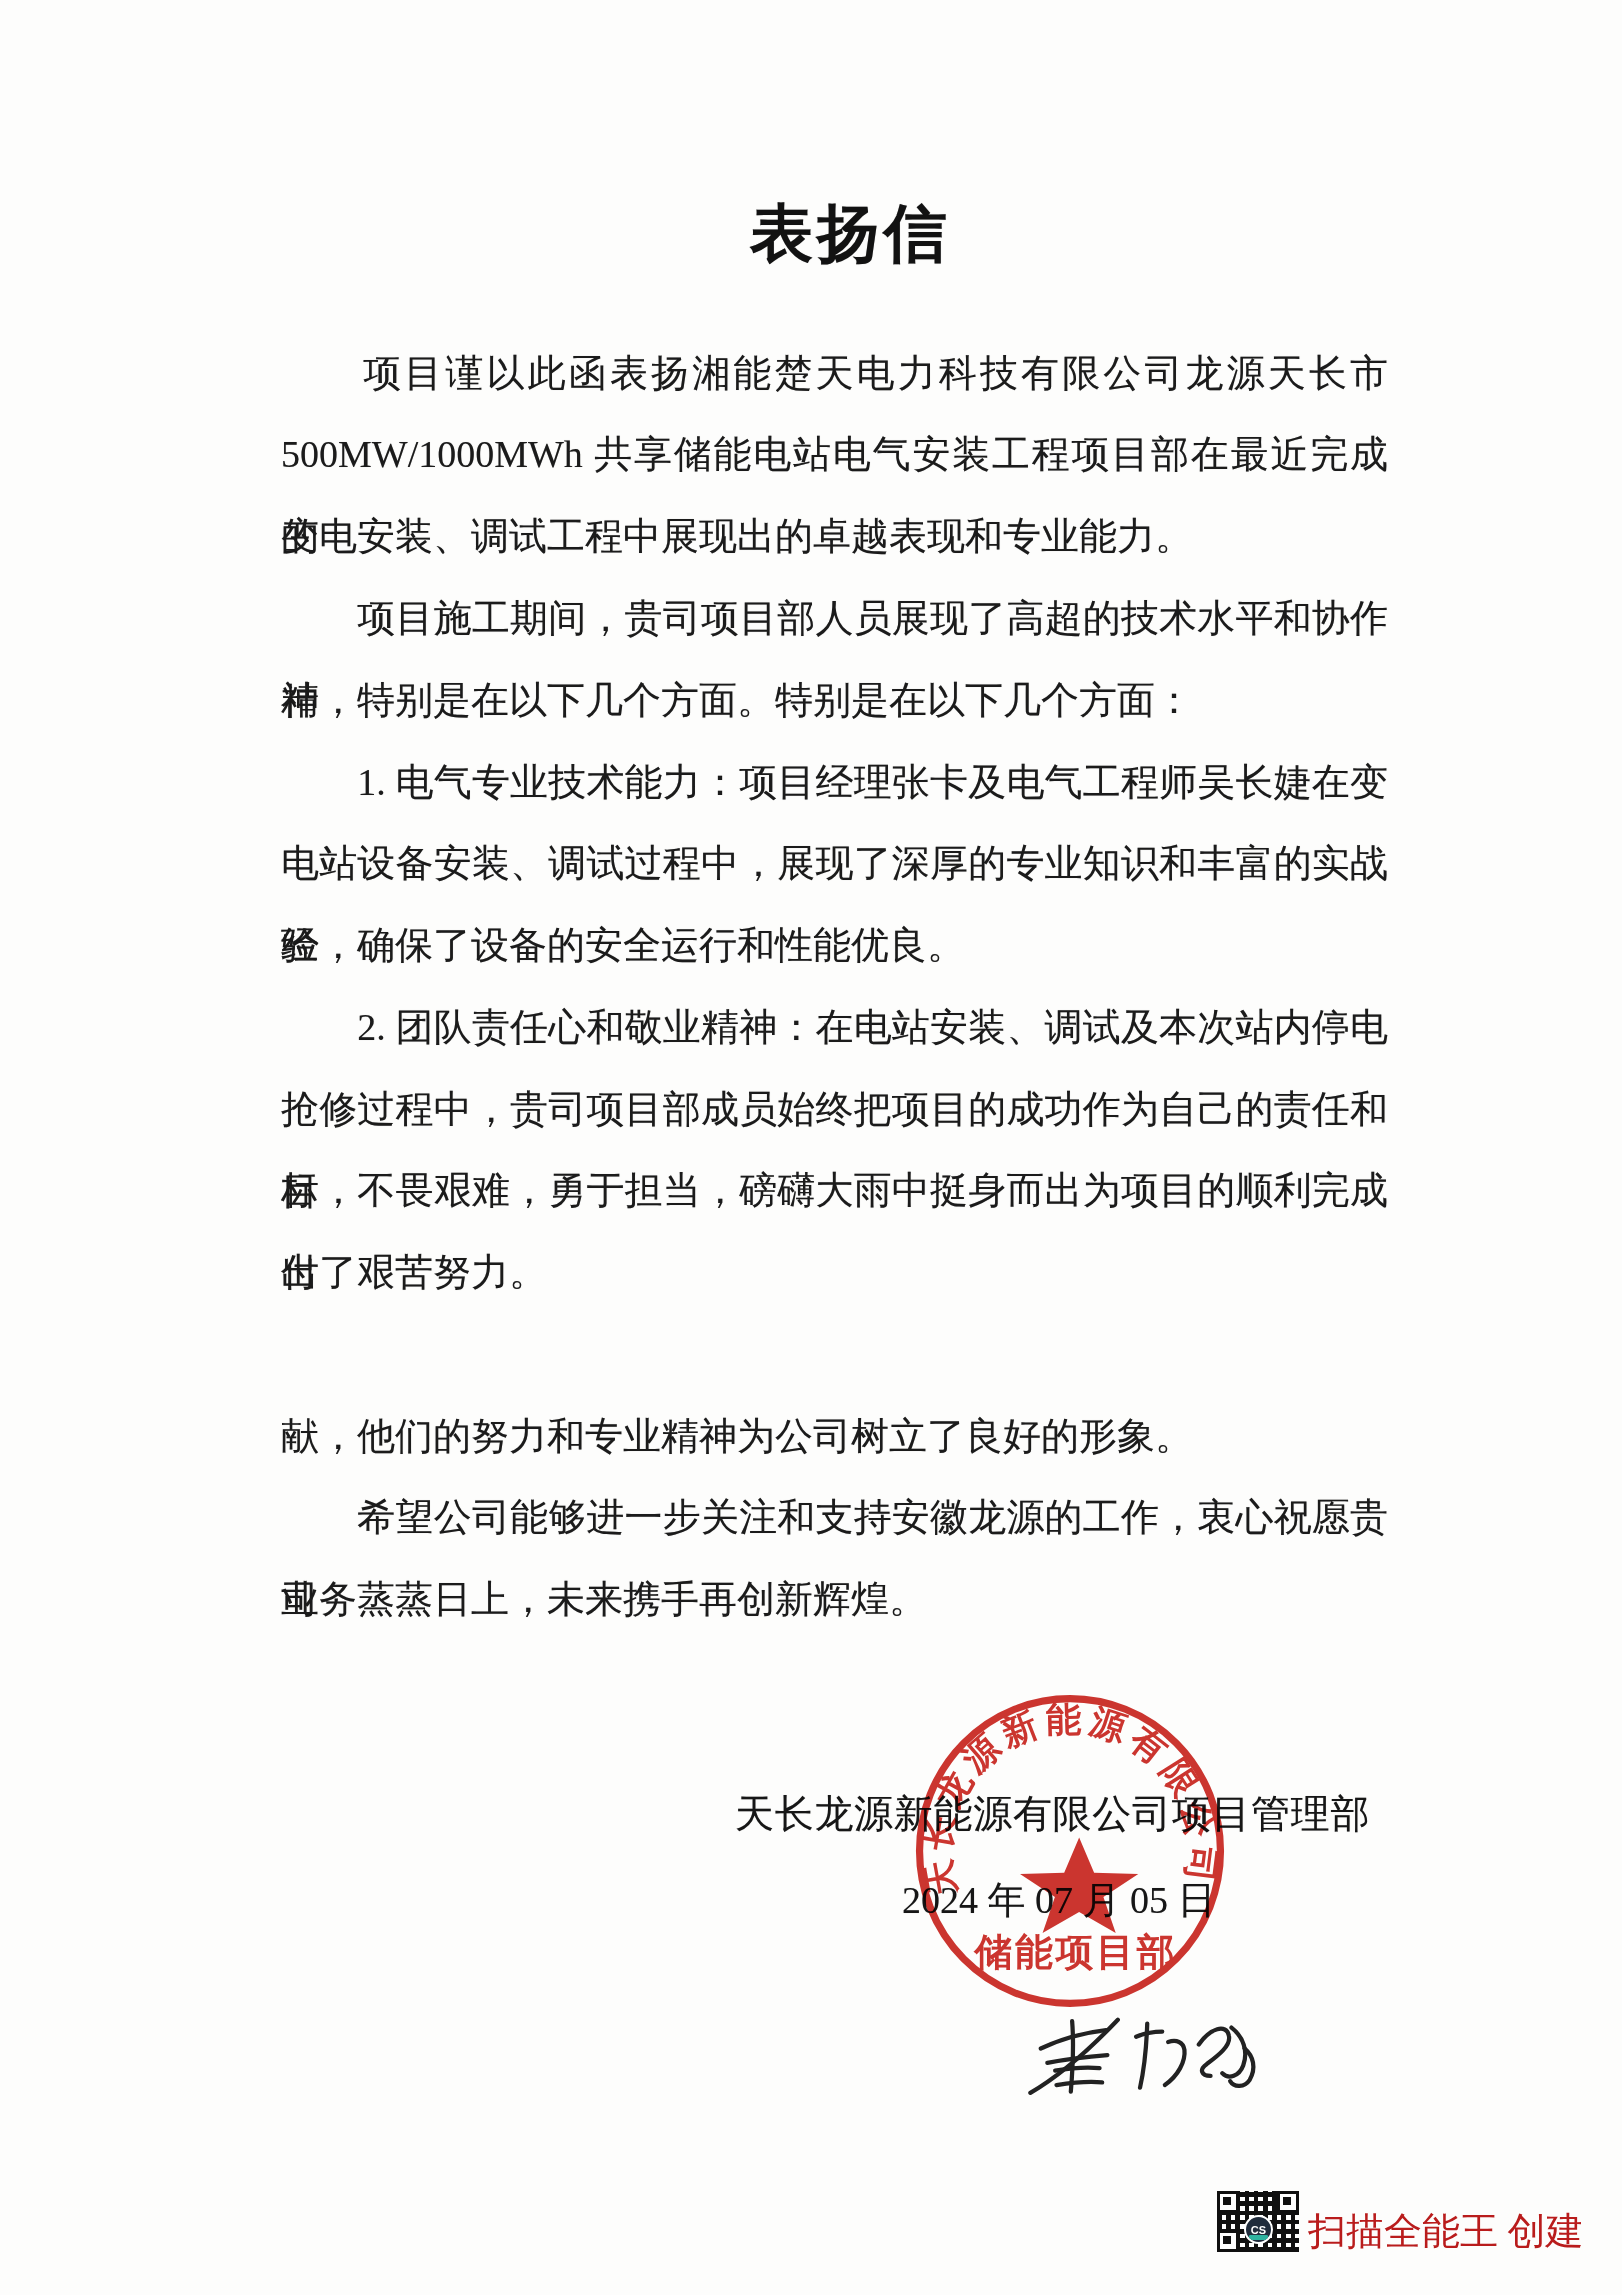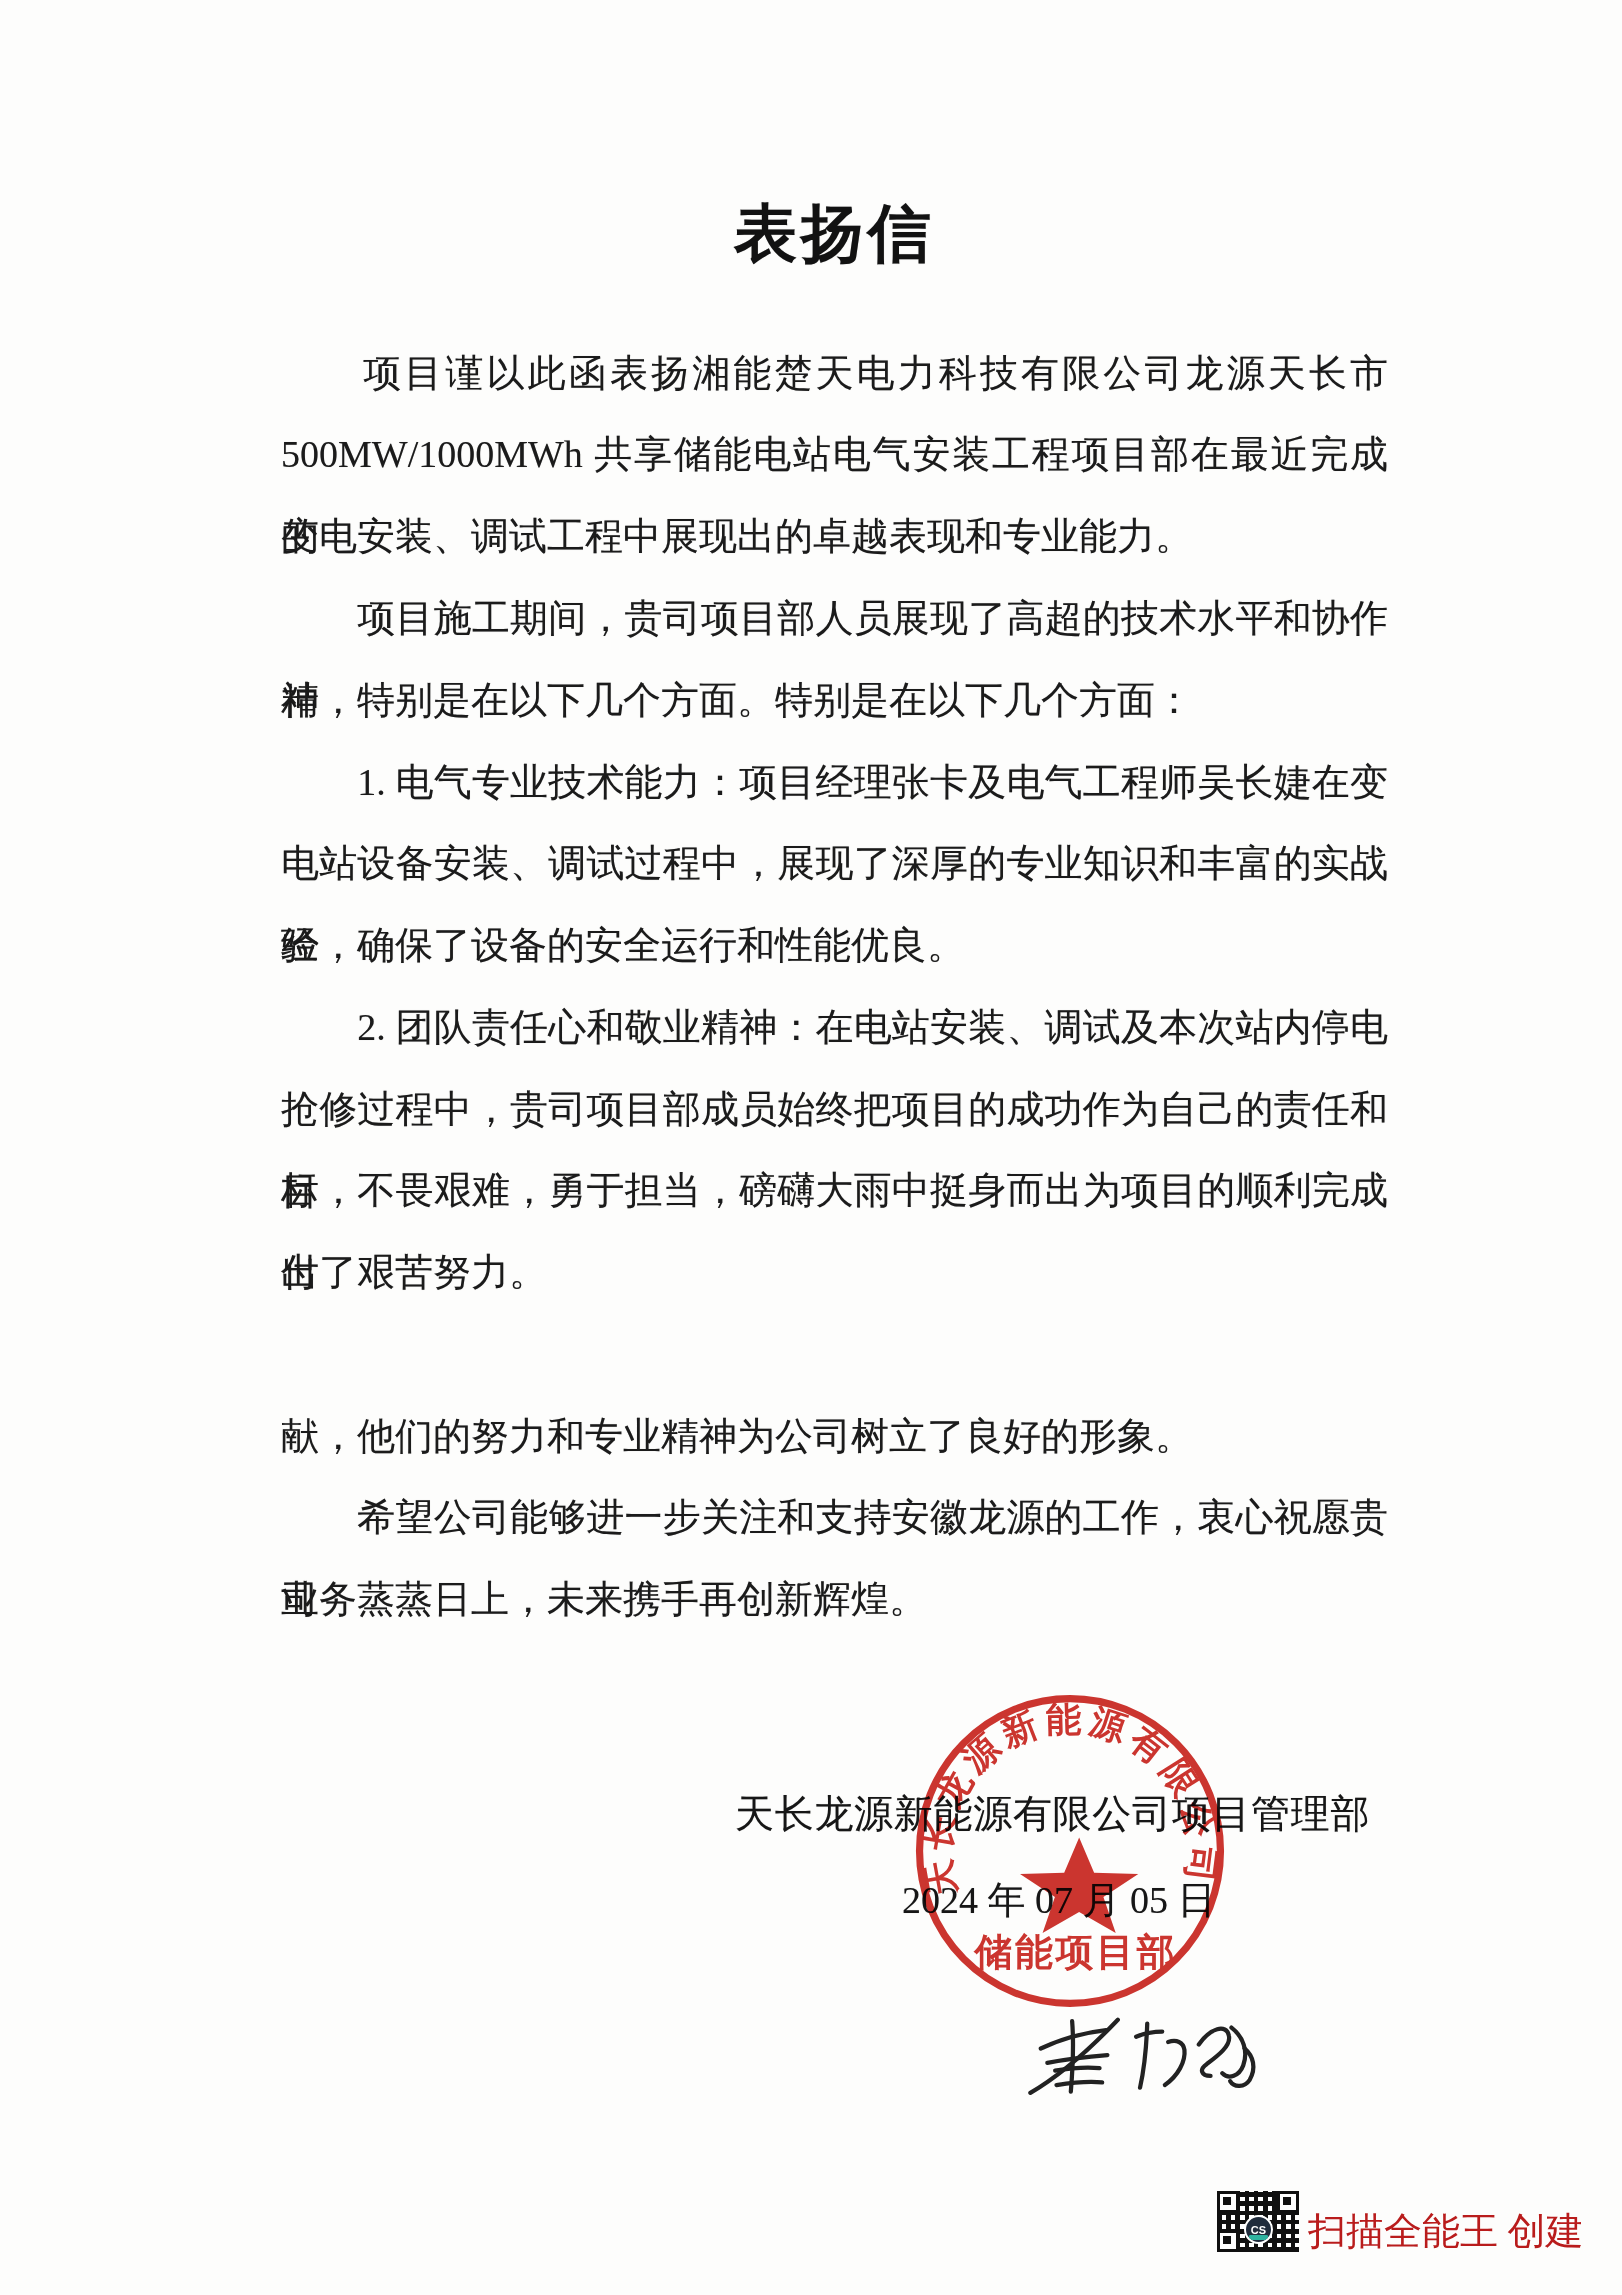--- a/index.html
+++ b/index.html
@@ -7,21 +7,21 @@
     position:relative;
     width:1622px;
     height:2295px;
     background:#fdfdfc;
     overflow:hidden;
     font-family:"Liberation Serif","DejaVu Sans",serif;
     color:#1b1b1b;
   }
   .doc-title{
     position:absolute;
-    left:734px; top:191px;
+    left:750px; top:191px;
     font-size:63px;
     font-weight:700;
     letter-spacing:3.9px;
     white-space:nowrap;
     color:#121212;
     text-shadow:0 0 0.7px rgba(0,0,0,.4);
   }
   .body-line{
     position:absolute;
     left:281px;

